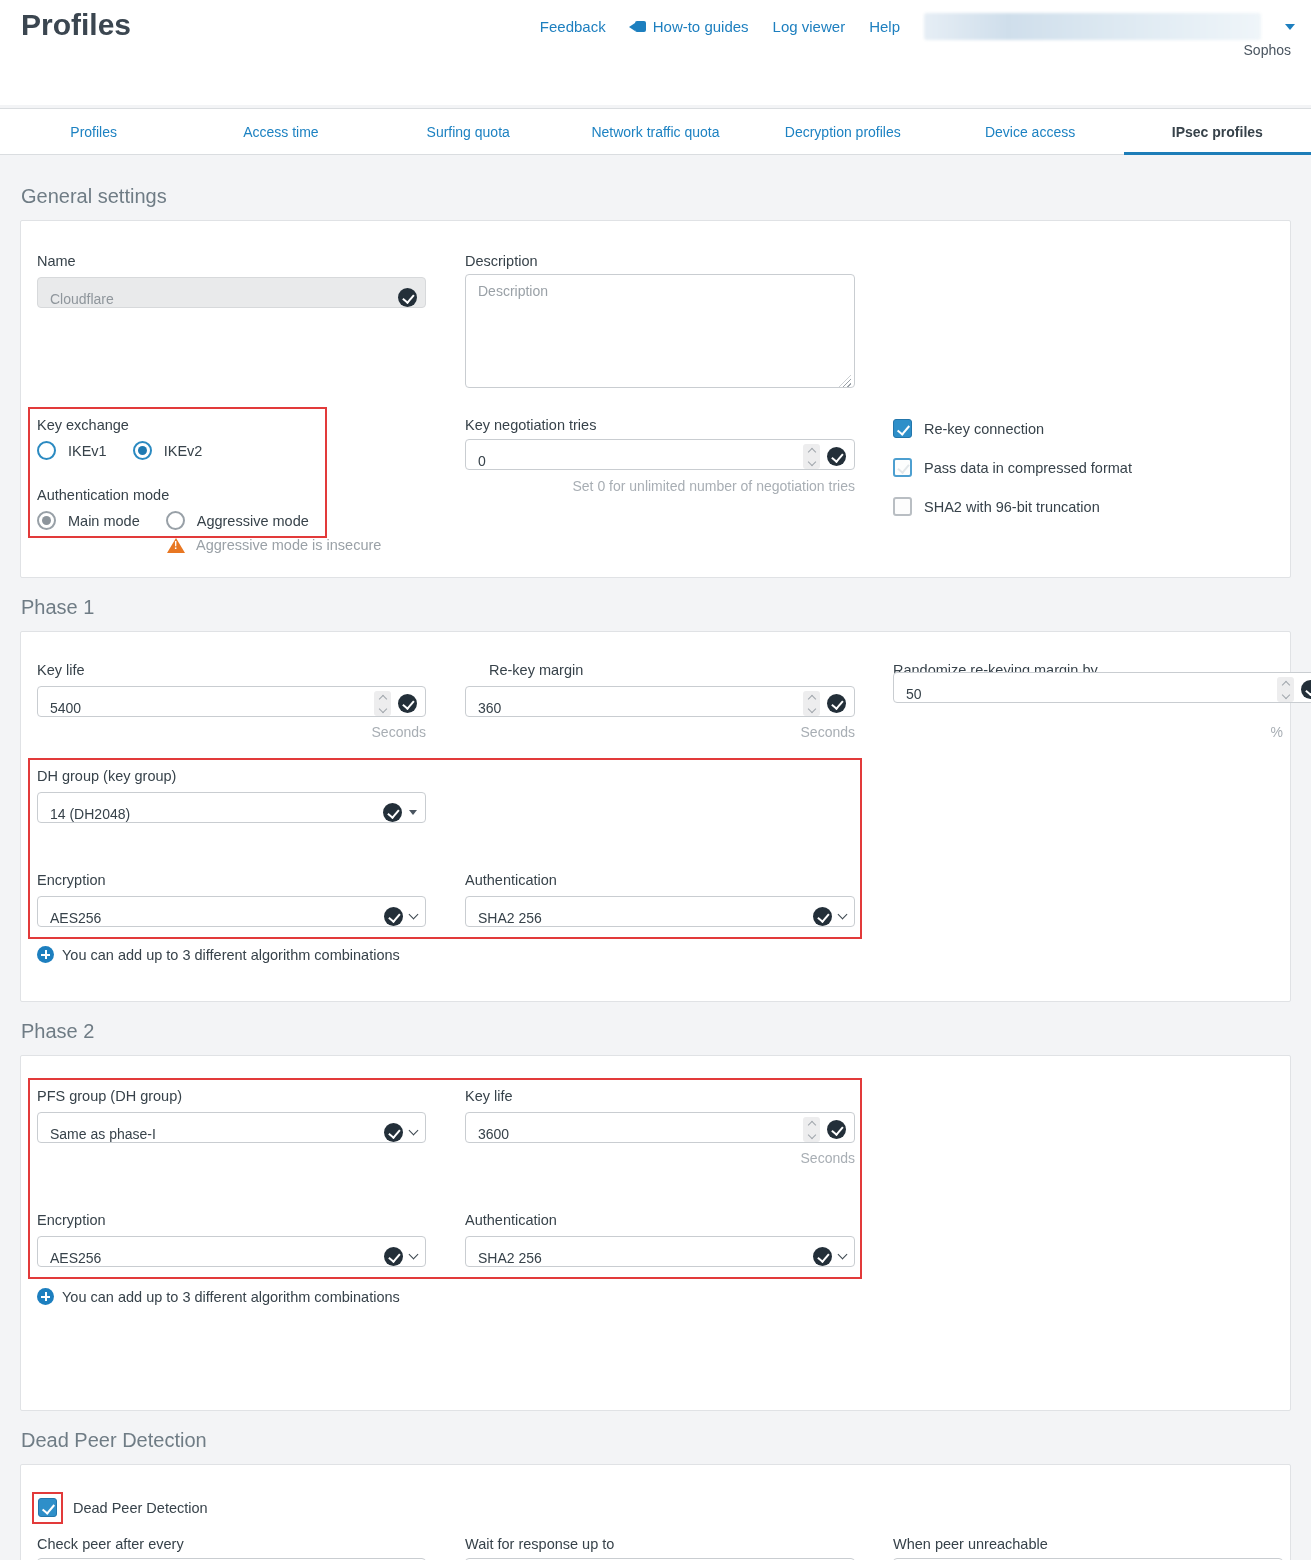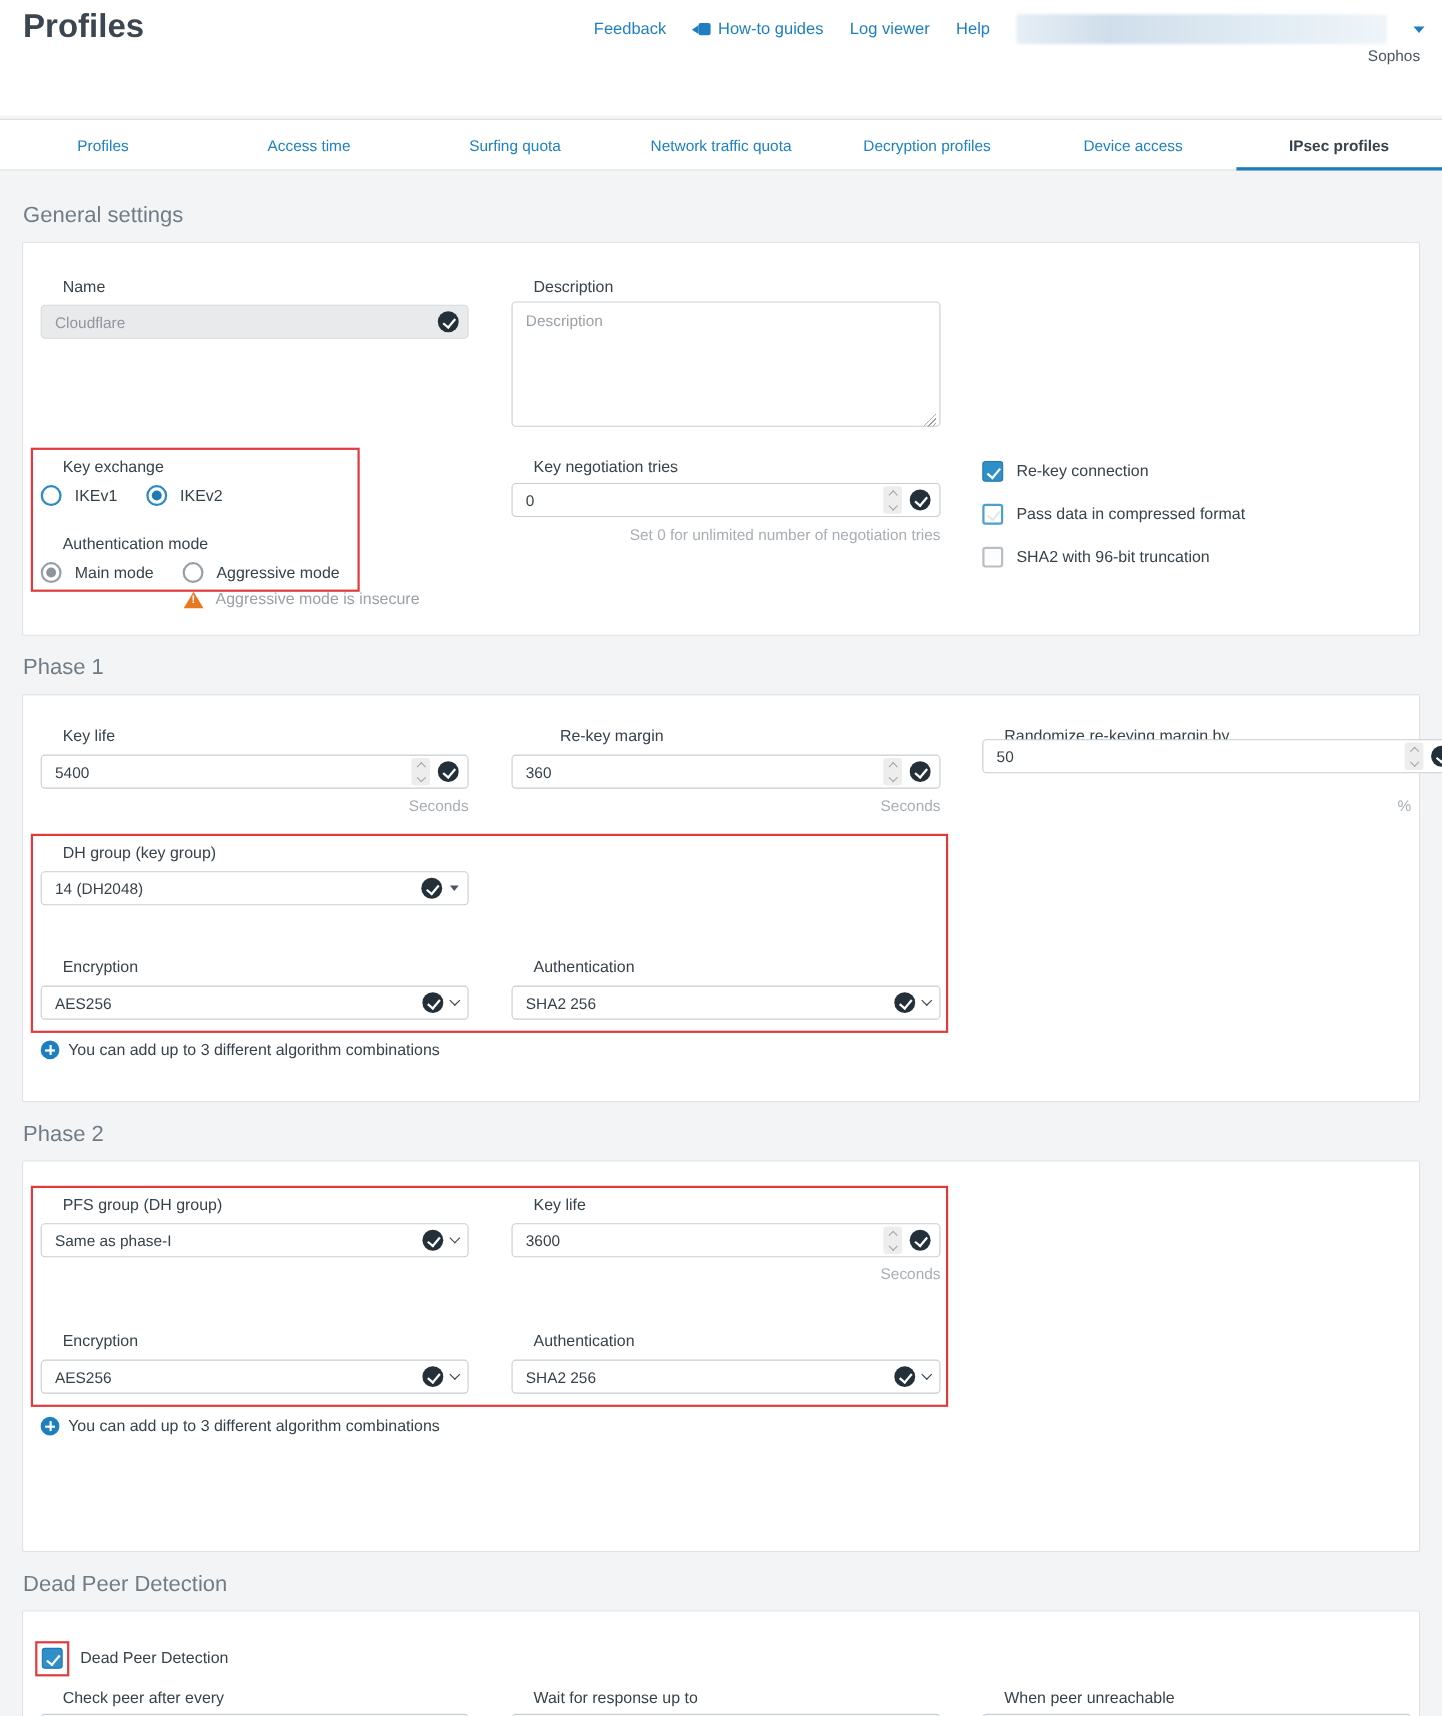--- a/index.html
+++ b/index.html
@@ -30,26 +30,26 @@
   .tab { flex:1; display:flex; align-items:center; justify-content:center; font-size:14px;
          color:#1d82c2; cursor:pointer; position:relative; }
   .tab.active { color:#37424a; font-weight:bold; }
   .tab.active::after { content:""; position:absolute; left:0; right:0; bottom:-1px; height:3px; background:#1d7db8; }
   
   .content { padding:0 20px; }
   .section-title { font-size:20px; font-weight:400; color:#6f7c85; margin:18px 1px 12px; }
   .section-title.first { margin-top:30px; }
   .panel { background:#fff; border:1px solid #e0e2e5; border-radius:2px; position:relative; }
   .abs { position:absolute; }
-  .lbl { font-size:14.5px; color:#37424a; white-space:nowrap;margin-left:20px; }
+  .lbl { font-size:14.5px; color:#37424a; white-space:nowrap; }
   .unit { font-size:14px; color:#a8aeb4; text-align:right; }
   .helper { font-size:14px; color:#a8aeb4; text-align:right; white-space:nowrap; }
   
   .field { height:31px; background:#fff; border:1px solid #c9cdd1; border-radius:4px;
-           display:flex; align-items:center; padding:0 8px 0 12px; font-size:14px; color:#37424a; }
+           display:flex; align-items:flex-end; padding:0 8px 0 12px; font-size:14px; color:#37424a; }
   .field input { border:none; outline:none; flex:1; min-width:0; font:inherit; color:inherit; background:transparent; padding:0; }
   .field.disabled { background:#e9eaeb; border-color:#d7d9db; }
   .field.disabled input { color:#8f969c; }
   .field.selectbox { cursor:pointer; }
   .sel-text { flex:1; overflow:hidden; white-space:nowrap; }
   .adorn { display:flex; align-items:center; gap:7px; margin-left:auto; }
   .spin { width:17px; height:25px; background:#ededee; border-radius:3px; display:flex; flex-direction:column;
           align-items:center; justify-content:center; gap:4px; cursor:pointer; }
   .chev { width:6px; height:6px; border-left:1.6px solid #a0a6ac; border-top:1.6px solid #a0a6ac; }
   .chev.up { transform:rotate(45deg); margin-top:2px; }

